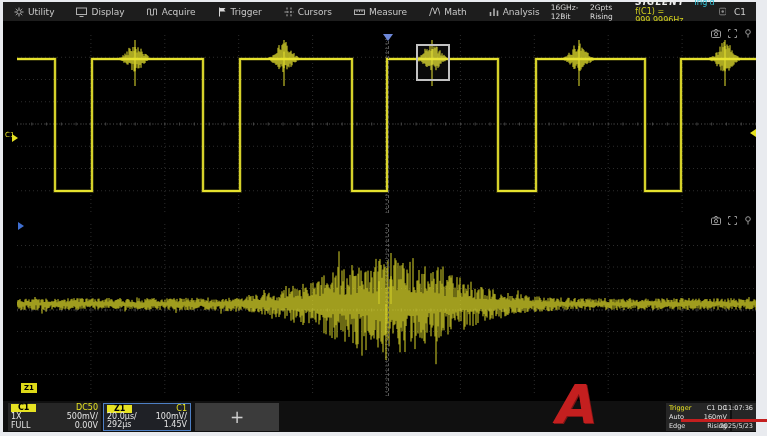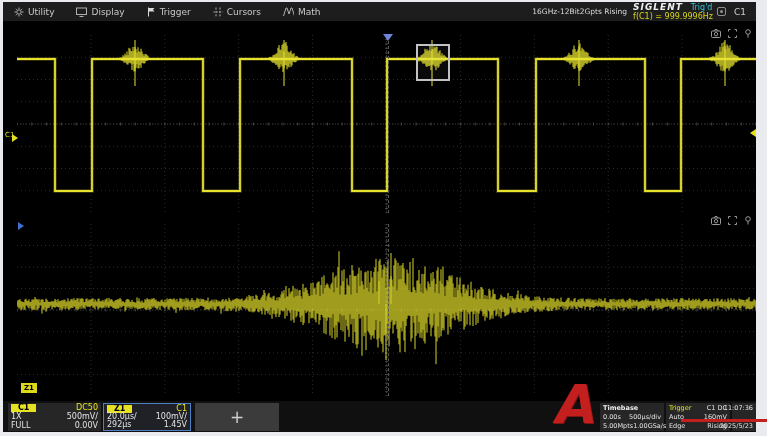--- a/index.html
+++ b/index.html
@@ -89,38 +89,57 @@
         <span>Utility</span>
       </div>
       <div class="menu-item">
         <svg width="11" height="10" viewBox="0 0 11 10">
             <rect x="0.5" y="1" width="10" height="6.5" fill="none" stroke="#b0b0b0"></rect>
             <path d="M3.5 9.5h4" stroke="#b0b0b0"></path>
           </svg>
         <span>Display</span>
       </div>
       <div class="menu-item">
+        <svg width="11" height="10" viewBox="0 0 11 10">
+            <path d="M0.5 8V2h3v6h3V2h3v6" fill="none" stroke="#b0b0b0"></path>
+          </svg>
+        <span>Acquire</span>
+      </div>
+      <div class="menu-item">
         <svg width="9" height="10" viewBox="0 0 9 10">
             <path d="M1.5 0.5v9" stroke="#d8d8d8"></path>
             <path d="M1.5 1h6l-1.5 1.8L7.5 4.6h-6z" fill="#d8d8d8"></path>
           </svg>
         <span>Trigger</span>
       </div>
       <div class="menu-item">
         <svg width="10" height="10" viewBox="0 0 10 10">
             <path d="M3 0.5v9M7 0.5v9" stroke="#b0b0b0" stroke-dasharray="2 1.4"></path>
             <path d="M0.5 5h9" stroke="#b0b0b0" stroke-dasharray="1.4 1.4"></path>
           </svg>
         <span>Cursors</span>
       </div>
       <div class="menu-item">
         <svg width="11" height="10" viewBox="0 0 11 10">
+            <rect x="0.5" y="3" width="10" height="4.5" fill="none" stroke="#b0b0b0"></rect>
+            <path d="M3 3v2M5.5 3v2M8 3v2" stroke="#b0b0b0"></path>
+          </svg>
+        <span>Measure</span>
+      </div>
+      <div class="menu-item">
+        <svg width="11" height="10" viewBox="0 0 11 10">
             <path d="M0.5 9L3 1h1l2 6 2-6h1l2.5 8" fill="none" stroke="#b0b0b0"></path>
           </svg>
         <span>Math</span>
+      </div>
+      <div class="menu-item">
+        <svg width="10" height="10" viewBox="0 0 10 10">
+            <path d="M1.5 9V5M5 9V1.5M8.5 9V3.5" stroke="#b0b0b0" stroke-width="1.6"></path>
+          </svg>
+        <span>Analysis</span>
       </div>
       <div class="spacer"></div>
       <div class="statusblock">
         <span>16GHz-12Bit</span>
         <span>2Gpts Rising</span>
       </div>
       <div class="brandblock">
         <div class="brandrow">
           <span class="brand">SIGLENT</span>
           <span class="trigd">Trig'd</span>
@@ -437,33 +456,20 @@
         <div class="drow">
           <span>292μs</span>
           <span>1.45V</span>
         </div>
       </div>
 
       <div id="addbox">
         <span>+</span>
       </div>
 
-      <div class="dbox" id="tbbox">
-        <div class="drow">
-          <span class="wht">Timebase</span>
-        </div>
-        <div class="drow">
-          <span>0.00s</span>
-          <span>500μs/div</span>
-        </div>
-        <div class="drow">
-          <span>5.00Mpts</span>
-          <span>1.00GSa/s</span>
-        </div>
-      </div>
 
       <div class="dbox" id="trbox">
         <div class="drow">
           <span class="ylw">Trigger</span>
           <span>C1 DC</span>
         </div>
         <div class="drow">
           <span>Auto</span>
           <span>160mV</span>
         </div>

